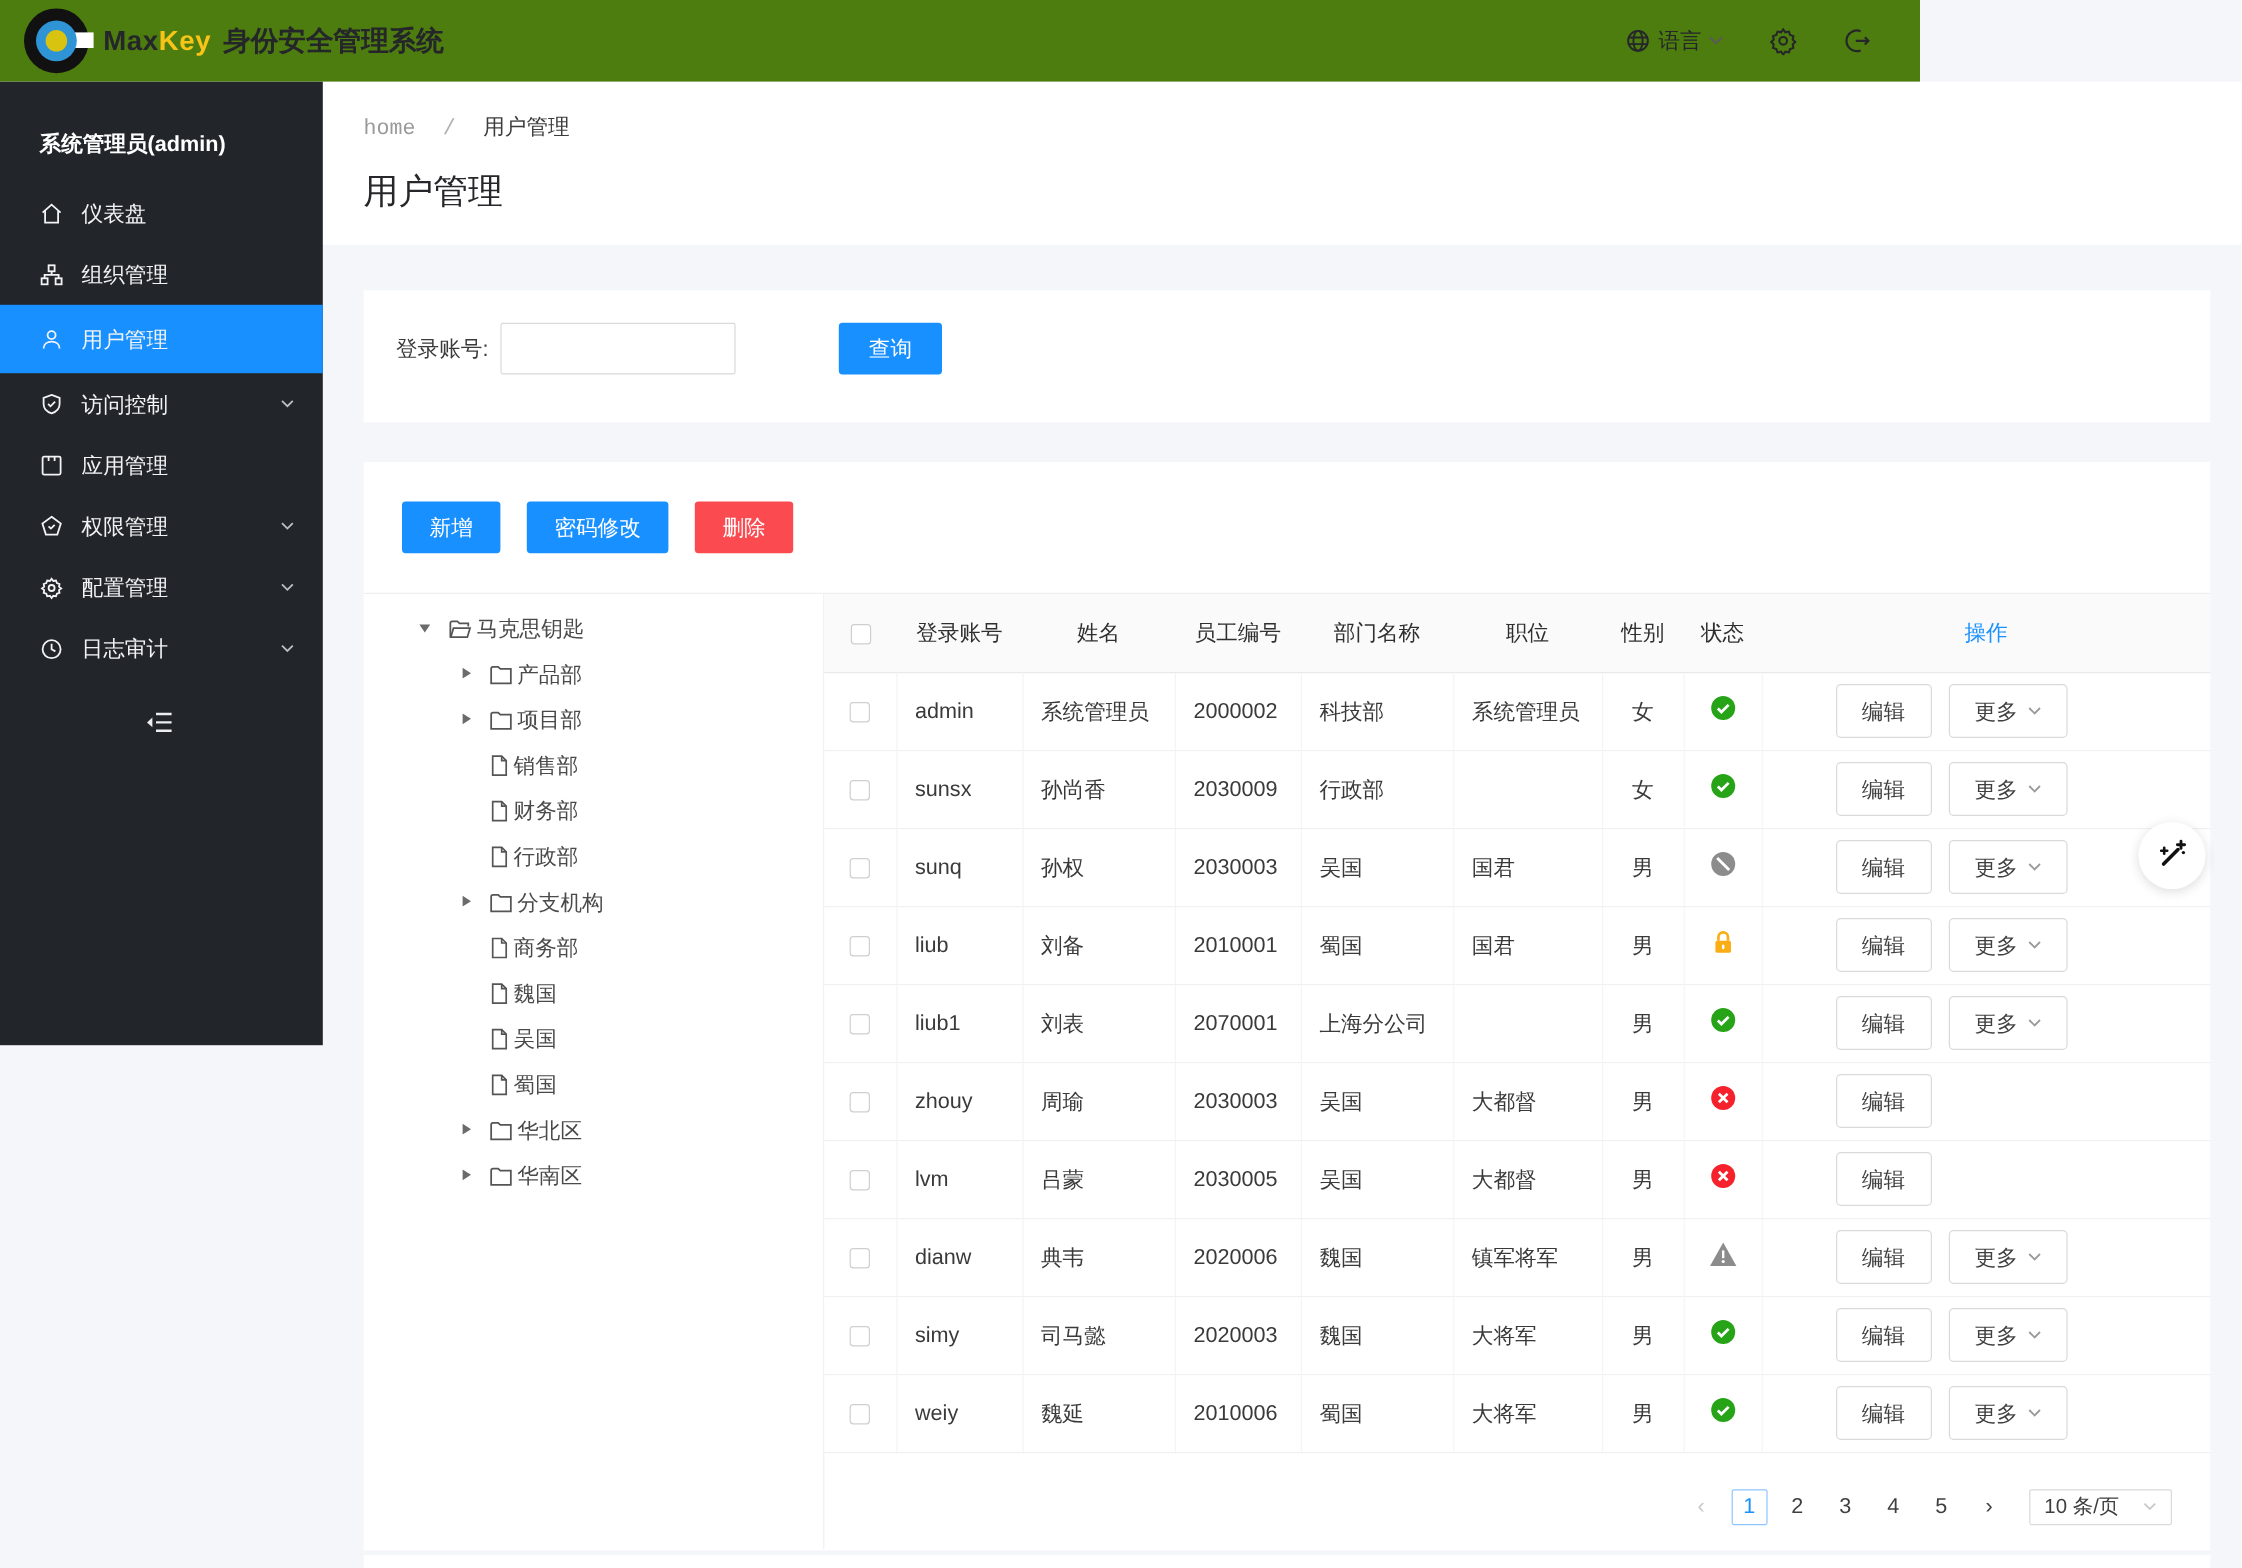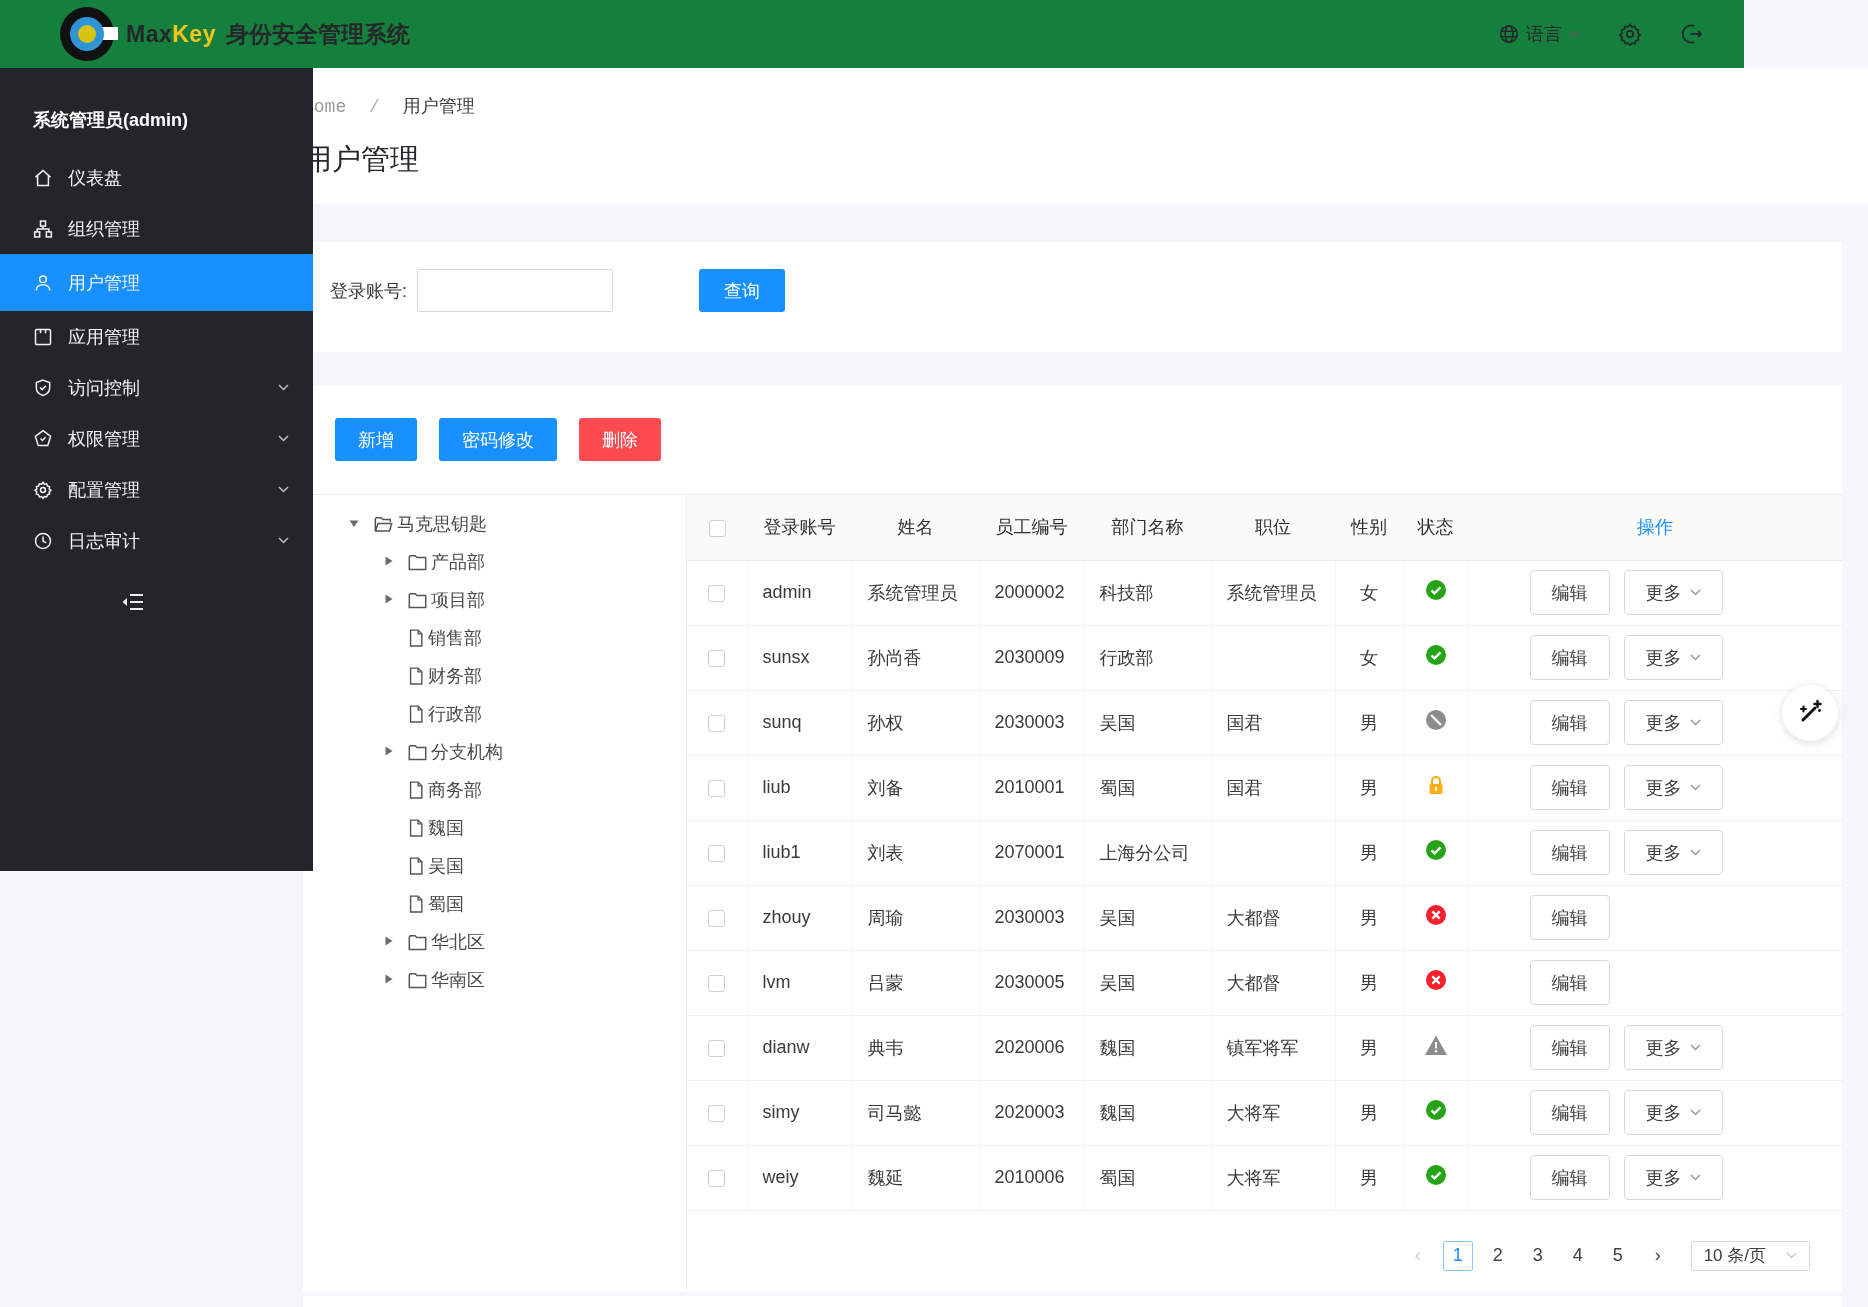--- a/index.html
+++ b/index.html
@@ -1,36 +1,36 @@
 <!DOCTYPE html>
 <html><head>
 <meta charset="utf-8">
 <style>
   * { margin:0; padding:0; box-sizing:border-box; }
   html,body { width:1868px; height:1307px; overflow:hidden; }
   body { font-family:"Liberation Sans","DejaVu Sans",sans-serif; background:#f5f6fa; color:#333; position:relative; }
 
   
-  .topbar { position:absolute; left:0; top:0; width:1744px; height:68px; background:#15803d; z-index:30; display:flex; align-items:center; justify-content:space-between;padding-left:40px; }
+  .topbar { position:absolute; left:0; top:0; width:1600px; height:68px; background:#4d7c0f; z-index:30; display:flex; align-items:center; justify-content:space-between; }
   .brand { display:flex; align-items:center; padding-left:20px; }
   .logo { position:relative; width:56px; height:58px; margin-right:10px; }
   .logo .ring-black { position:absolute; left:0; top:2px; width:54px; height:54px; border-radius:50%; background:#111; }
   .logo .notch { position:absolute; left:38px; top:22px; width:20px; height:13px; background:#fff; }
   .logo .ring-blue { position:absolute; left:10px; top:12px; width:34px; height:34px; border-radius:50%; background:#2f94d6; }
   .logo .dot-yellow { position:absolute; left:18px; top:20px; width:18px; height:18px; border-radius:50%; background:#d8c410; }
   .brand-text { font-size:23px; font-weight:bold; color:#24262a; letter-spacing:.5px; }
   .brand-text .key { color:#f5c518; }
   .brand-suffix { font-size:23px; font-weight:bold; color:#24262a; margin-left:10px; }
   .top-actions { display:flex; align-items:center; gap:38px; padding-right:40px; }
   .lang { display:flex; align-items:center; gap:6px; font-size:18px; color:#24262a; cursor:pointer;text-align:right; }
   .icon-btn { display:flex; align-items:center; color:#24262a; cursor:pointer; }
   .icon-btn svg, .lang svg { display:block; }
 
   
-  .sidebar { position:absolute; left:0; top:68px; width:313px; height:803px; background:#22262b; z-index:20; }
+  .sidebar { position:absolute; left:0; top:68px; width:269px; height:803px; background:#22262b; z-index:20; }
   .side-user { color:#fff; font-size:18px; font-weight:bold; margin:40px 0 20px 33px; }
   .side-item { position:relative; height:51px; display:flex; align-items:center; color:#f2f3f5; font-size:18px; cursor:pointer; }
   .side-item .mi { margin-left:33px; margin-right:15px; display:flex; }
   .side-item.active { background:#1890ff; height:57px; }
   .side-item .chev { position:absolute; right:24px; display:flex; opacity:.75; }
   .side-collapse { margin-top:24px; padding-left:120px; color:#eceef0; cursor:pointer; }
 
   
   .pagehead { position:absolute; left:269px; top:68px; width:1599px; height:136px; background:#fff; z-index:10; padding-left:34px; }
   .breadcrumb { padding-top:26px; font-size:18px;font-family:Liberation Mono, monospace; }
@@ -165,39 +165,39 @@
           <svg width="20" height="20" viewBox="0 0 24 24" fill="none" stroke="currentColor" stroke-width="1.8">
             <circle cx="12" cy="7.5" r="4"></circle>
             <path d="M4 21c0-4.5 3.6-7 8-7s8 2.5 8 7"></path>
           </svg>
         </span>
                  <span>用户管理</span>
       </div>
       <div class="side-item">
         <span class="mi">
           <svg width="20" height="20" viewBox="0 0 24 24" fill="none" stroke="currentColor" stroke-width="1.8">
-            <rect x="3" y="3" width="18" height="18" rx="1.5"></rect>
-            <path d="M9 3v4.5M15 3v4.5"></path>
-          </svg>
-        </span>
-                 <span>应用管理</span>
-      </div>
-      <div class="side-item">
-        <span class="mi">
-          <svg width="20" height="20" viewBox="0 0 24 24" fill="none" stroke="currentColor" stroke-width="1.8">
             <path d="M12 2.5l8 3v6.2c0 4.8-3.4 7.9-8 9.3-4.6-1.4-8-4.5-8-9.3V5.5z"></path>
             <path d="M8.5 11.5l2.4 2.4 4.6-4.6"></path>
           </svg>
         </span>
                  <span>访问控制</span>
         <span class="chev">
           <svg width="11" height="7" viewBox="0 0 11 7" fill="none" stroke="currentColor" stroke-width="1.5">
             <path d="M1 1l4.5 4.5L10 1"></path>
           </svg>
         </span>
+      </div>
+      <div class="side-item">
+        <span class="mi">
+          <svg width="20" height="20" viewBox="0 0 24 24" fill="none" stroke="currentColor" stroke-width="1.8">
+            <rect x="3" y="3" width="18" height="18" rx="1.5"></rect>
+            <path d="M9 3v4.5M15 3v4.5"></path>
+          </svg>
+        </span>
+                 <span>应用管理</span>
       </div>
       <div class="side-item">
         <span class="mi">
           <svg width="20" height="20" viewBox="0 0 24 24" fill="none" stroke="currentColor" stroke-width="1.8">
             <path d="M12 2l9.2 6.8-3.5 11H6.3L2.8 8.8z"></path>
             <path d="M9 11.5l2.3 2.3 3.8-3.8"></path>
           </svg>
         </span>
                  <span>权限管理</span>
         <span class="chev">

